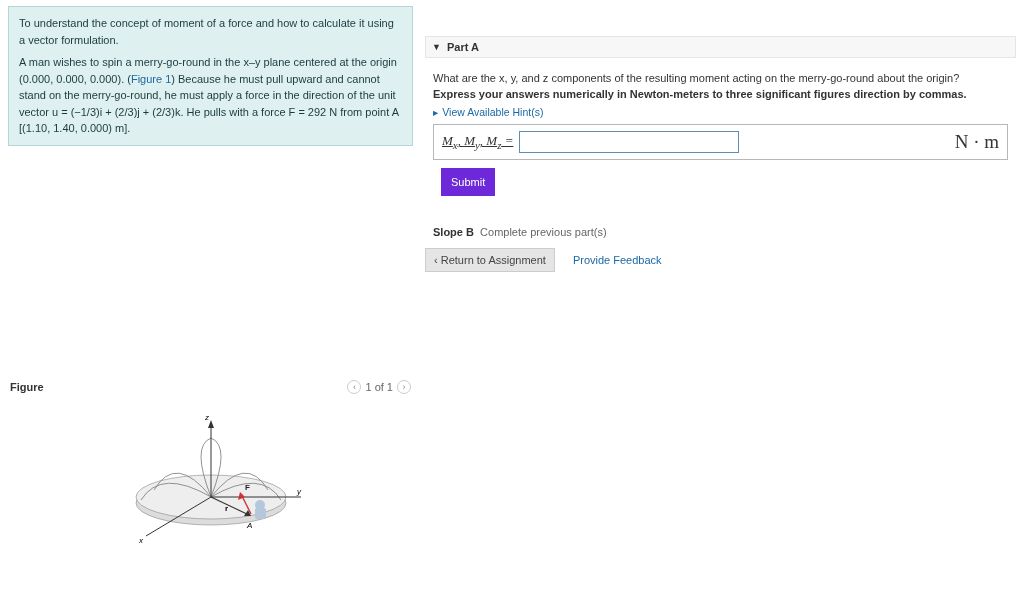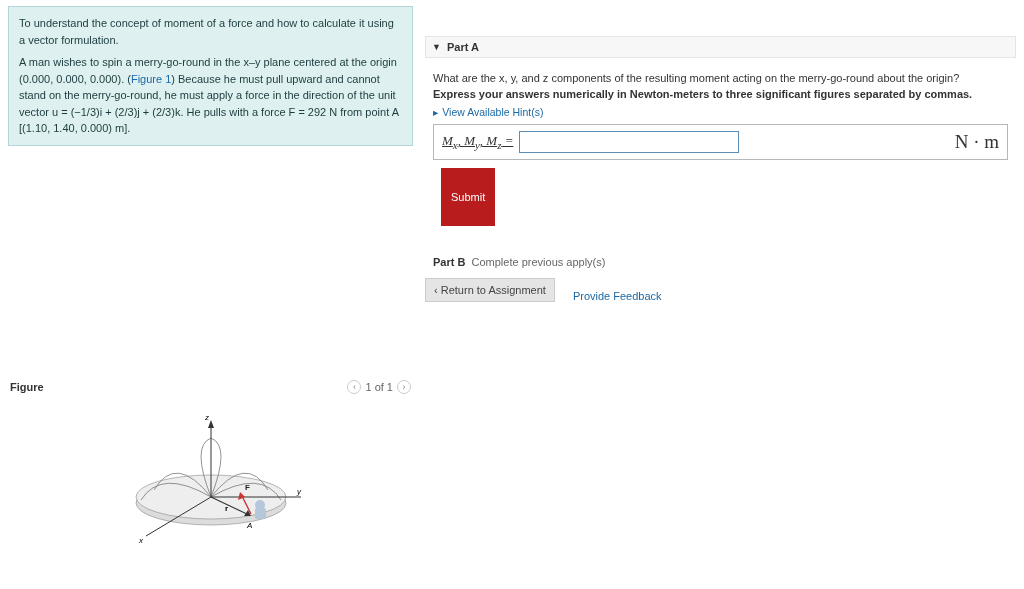--- a/index.html
+++ b/index.html
@@ -24,24 +24,24 @@
   .hints { color: #1b68a4; font-size: 10.5px; margin: 4px 0 6px 0; cursor: pointer; display: flex; align-items: center; gap: 4px; }
   .answer-tool { border: 1px solid #b7b7b7; padding: 6px 8px; margin-top: 4px; }
   .toolbar-row { text-align: center; font-size: 9px; margin-bottom: 4px; }
   .tool-btn { display: inline-block; background: linear-gradient(#e5dccf, #cbbfa7); border: 1px solid #777; padding: 2px 4px; font-size: 9.5px; color: #222; border-radius: 1px; margin: 0 -1px; }
   .tool-txt { display: inline-block; font-size: 9px; color: #333; margin: 0 2px; }
   .ruled { text-decoration: underline; letter-spacing: 0.5px; }
   .input-row { display: flex; align-items: center; gap: 6px; }
   .prompt-lab { font-family: 'Times New Roman', serif; font-style: italic; font-size: 13px; text-decoration: underline; }
   .answer-input { flex: 1; max-width: 220px; height: 22px; border: 1px solid #5b8db5; padding: 2px 4px; }
   .unit { font-family: 'Times New Roman', serif; font-size: 19px; margin-left: auto; }
-  .submit-btn { background: #b91c1c; color: #fff; border: none; padding: 23px 10px; font-size: 11px; margin: 8px 0 0 8px; cursor: pointer; }
+  .submit-btn { background: #6d28d9; color: #fff; border: none; padding: 8px 10px; font-size: 11px; margin: 8px 0 0 8px; cursor: pointer; }
   .part-b { margin: 16px 0 10px 8px; color: #666; }
   .part-b b { color: #333; }
-  .bottom-row { display: flex; align-items: flex-end; gap: 18px; margin-top: 8px; }
+  .bottom-row { display: flex; align-items: center; gap: 18px; margin-top: 8px; }
   .return-btn { background: #e5e5e5; border: 1px solid #ccc; padding: 5px 8px; font-size: 11px; color: #444; cursor: pointer; }
   .feedback-link { color: #1b68a4; cursor: pointer; }
 </style>
 </head>
 <body>
 
 <div class="page">
   <div class="left-col">
     <div class="learning-goal-box">
       <div class="lg-body">To understand the concept of moment of a force and how to calculate it using a vector formulation.</div>
@@ -89,38 +89,38 @@
     </div>
   </div>
 
   <div class="right-col">
     <div class="part-hdr">
       <span class="caret">▼</span>
       <span>Part A</span>
     </div>
     <div class="part-body">
       <div class="question">What are the x, y, and z components of the resulting moment acting on the merry-go-round about the origin?</div>
-      <div class="instruction">Express your answers numerically in Newton-meters to three significant figures separated by commas.</div>
+      <div class="instruction">Express your answers numerically in Newton-meters to three significant figures direction by commas.</div>
       <div class="hints">
         <span>▸</span>
         <span>View Available Hint(s)</span>
       </div>
 
       <div class="answer-tool">
         <div class="input-row">
           <span class="prompt-lab"><span style="font-style:italic">M<sub>x</sub>, M<sub>y</sub>, M<sub>z</sub></span> =</span>
           <input class="answer-input" type="text" value="" style="">
           <span class="unit">N · m</span>
         </div>
       </div>
       <button class="submit-btn">Submit</button>
     </div>
 
     <div class="part-b">
-      <b>Part B</b>&nbsp;&nbsp;<span>Complete previous apply(s)</span>
+      <b>Slope B</b>&nbsp;&nbsp;<span>Complete previous part(s)</span>
     </div>
 
     <div class="bottom-row">
       <button class="return-btn">
         <span>‹ </span><span>Return to Assignment</span>
       </button>
       <span class="feedback-link">Provide Feedback</span>
     </div>
   </div>
 </div>

